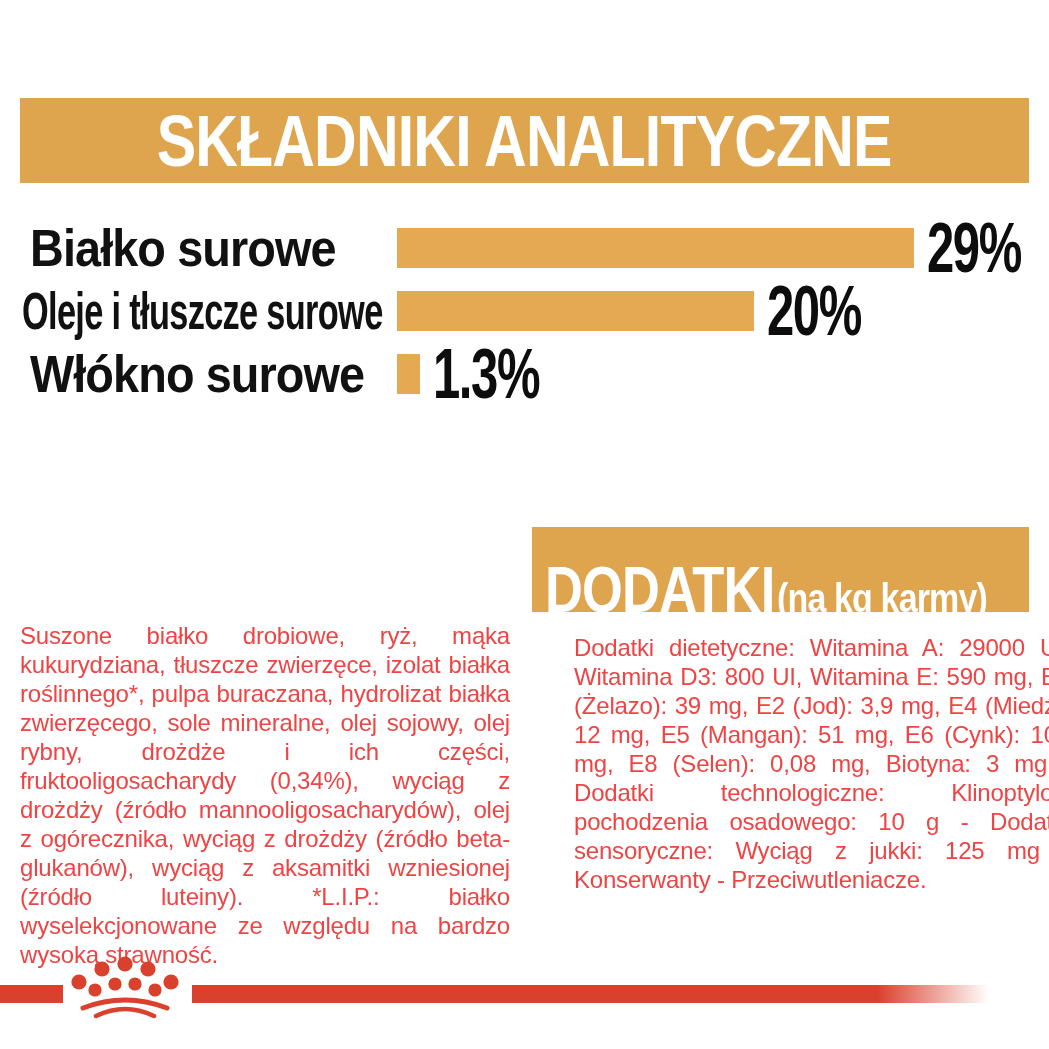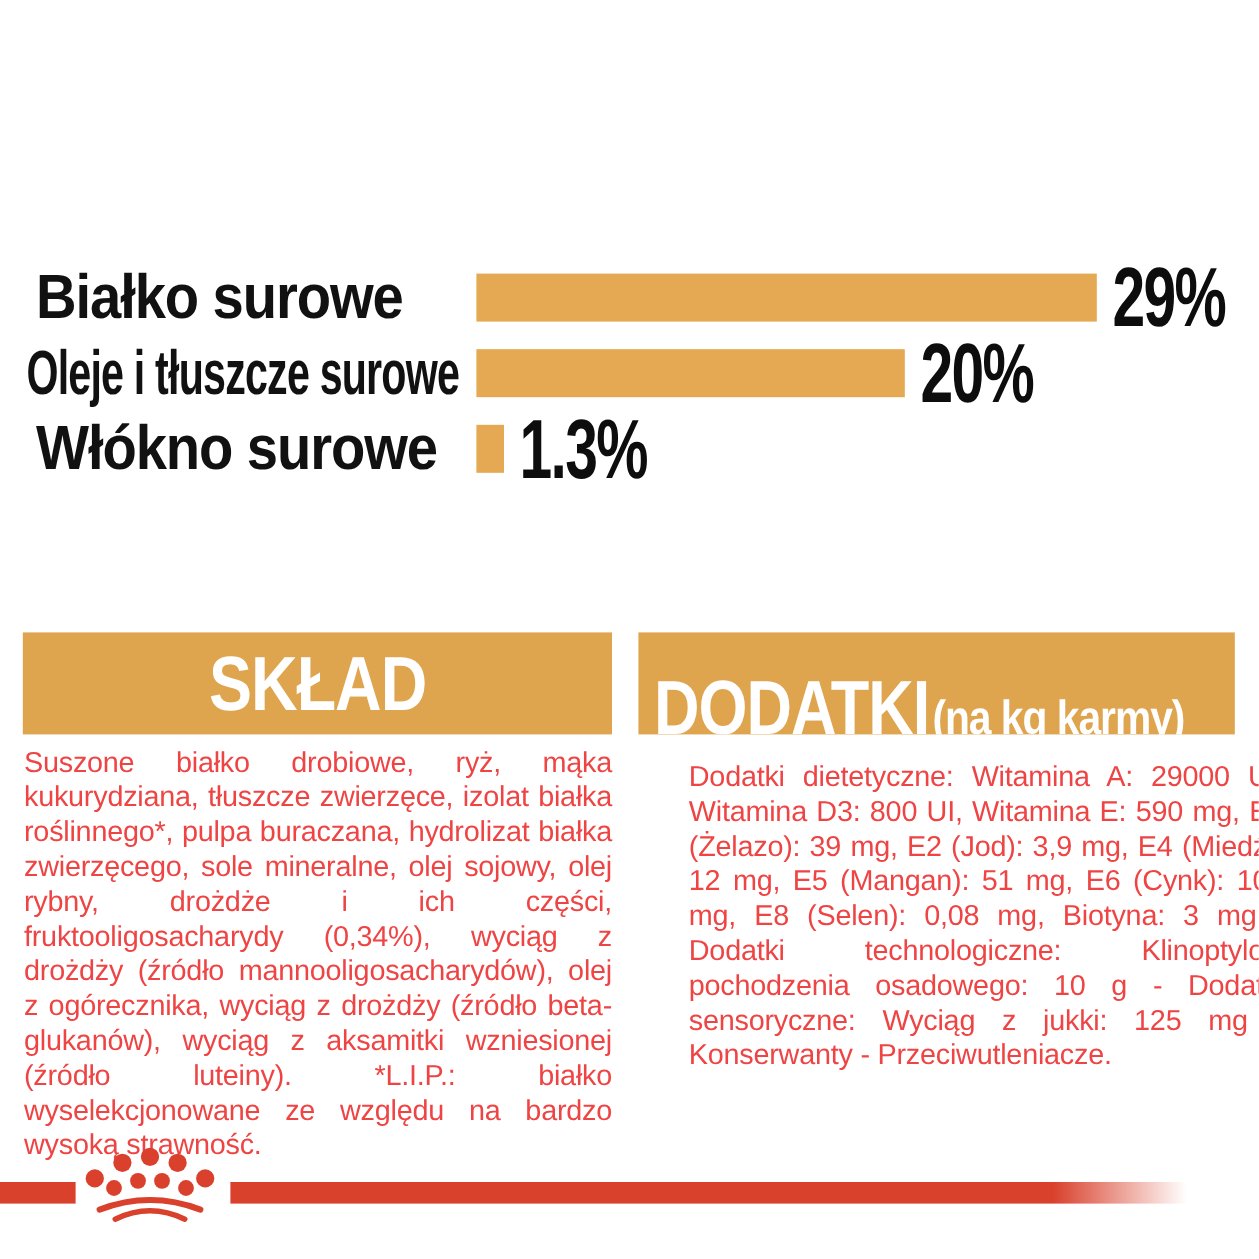--- a/index.html
+++ b/index.html
@@ -75,38 +75,38 @@
     left:192px; width:857px;
     background:linear-gradient(90deg,#D9412C 0%,#D9412C 80%,rgba(217,65,44,0) 93%,rgba(217,65,44,0) 100%);
   }
   #crown-logo { position:absolute; left:64px; top:954px; width:116px; height:66px; }
 </style>
 </head>
 <body>
 
 <div id="page">
 
+  <div id="header-band" class="band">
+    <span id="header-title" class="band-title">SKŁADNIKI ANALITYCZNE</span>
+  </div>
 
   <div>
     <span id="label-row1" class="bar-label">Białko surowe</span>
     <div id="bar-row1" class="bar" style="width: 517px; background: rgb(228, 169, 82);"></div>
     <span id="value-row1" class="bar-value" style="left: 927px;">29%</span>
 
     <span id="label-row2" class="bar-label">Oleje i tłuszcze surowe</span>
     <div id="bar-row2" class="bar" style="width: 357px; background: rgb(228, 169, 82);"></div>
     <span id="value-row2" class="bar-value" style="left: 767px;">20%</span>
 
     <span id="label-row3" class="bar-label">Włókno surowe</span>
     <div id="bar-row3" class="bar" style="width: 23px; background: rgb(228, 169, 82);"></div>
     <span id="value-row3" class="bar-value" style="left: 433px;">1.3%</span>
   </div>
 
-  <div id="sklad-band" class="band">
-    <span id="sklad-title" class="band-title">SKŁAD</span>
-  </div>
   <p id="sklad-text" class="body-text">Suszone białko drobiowe, ryż, mąka kukurydziana, tłuszcze zwierzęce, izolat białka roślinnego*, pulpa buraczana, hydrolizat białka zwierzęcego, sole mineralne, olej sojowy, olej rybny, drożdże i ich części, fruktooligosacharydy (0,34%), wyciąg z drożdży (źródło mannooligosacharydów), olej z ogórecznika, wyciąg z drożdży (źródło beta-glukanów), wyciąg z aksamitki wzniesionej (źródło luteiny). *L.I.P.: białko wyselekcjonowane ze względu na bardzo wysoką strawność.</p>
 
   <div id="dodatki-band" class="band">
     <span class="dodatki-wrap">
       <span id="dodatki-title" class="band-title">DODATKI</span>
       <span id="dodatki-subtitle">(na kg karmy)</span>
     </span>
   </div>
   <p id="dodatki-text" class="body-text">Dodatki dietetyczne: Witamina A: 29000 UI, Witamina D3: 800 UI, Witamina E: 590 mg, E1 (Żelazo): 39 mg, E2 (Jod): 3,9 mg, E4 (Miedź): 12 mg, E5 (Mangan): 51 mg, E6 (Cynk): 106 mg, E8 (Selen): 0,08 mg, Biotyna: 3 mg - Dodatki technologiczne: Klinoptylolit pochodzenia osadowego: 10 g - Dodatki sensoryczne: Wyciąg z jukki: 125 mg - Konserwanty - Przeciwutleniacze.</p>
 

